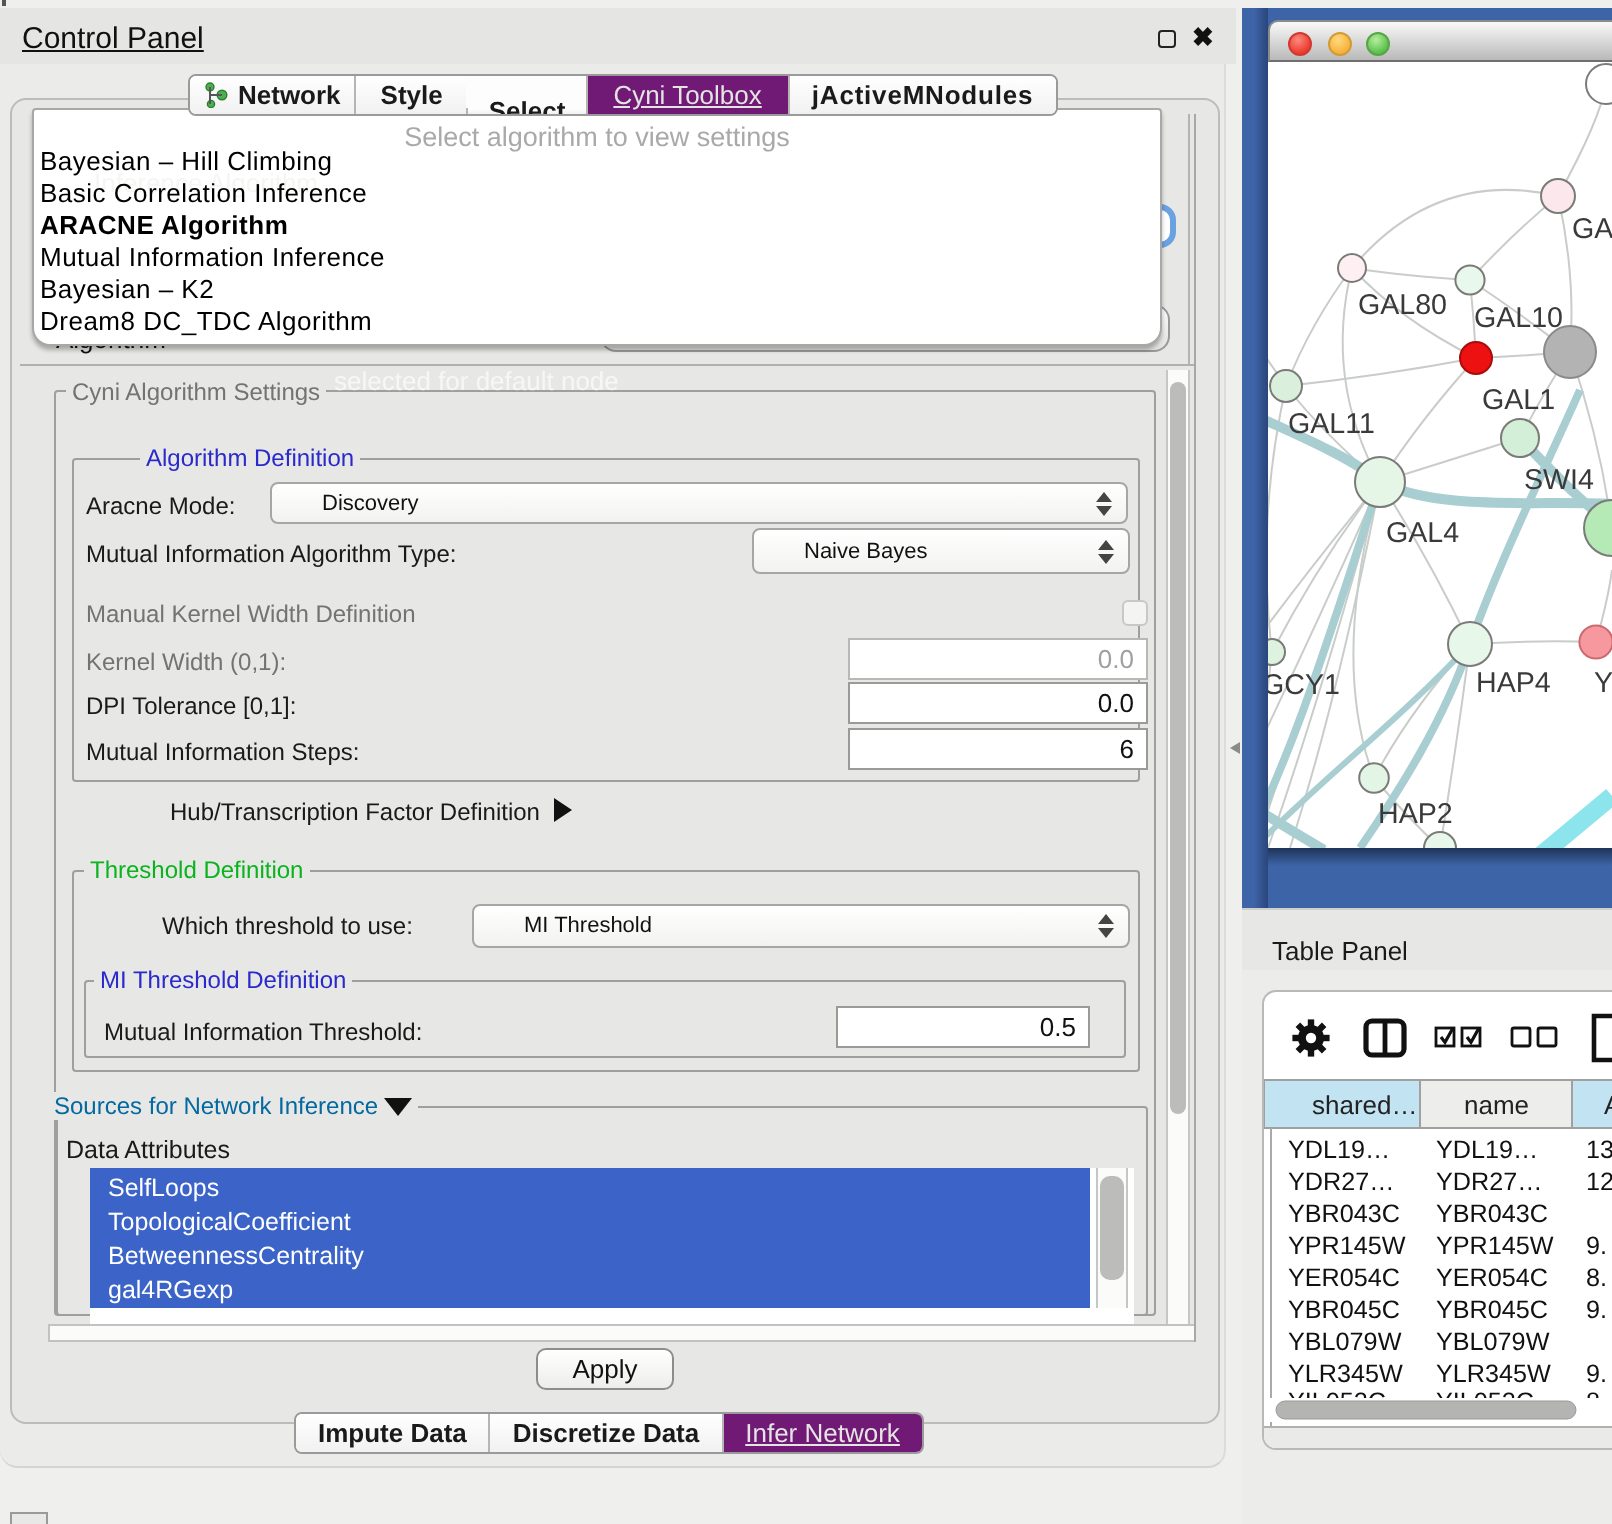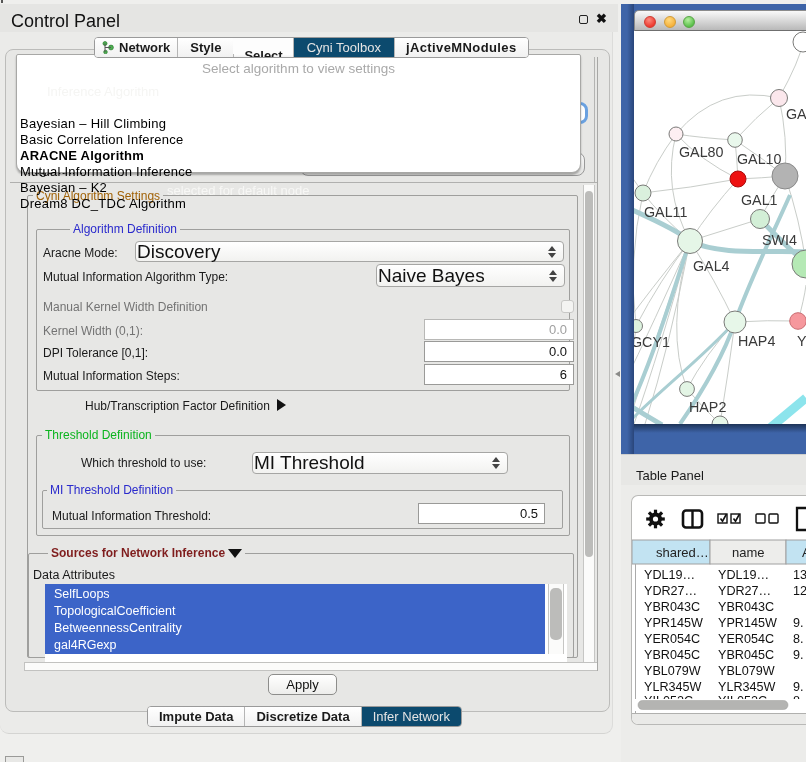--- a/index.html
+++ b/index.html
@@ -1,51 +1,51 @@
 <!DOCTYPE html>
 <html><head>
 <meta charset="utf-8">
 <style>
 * { margin:0; padding:0; box-sizing:border-box; }
 html,body { width:806px; height:762px; overflow:hidden; }
 body { font-family:"Liberation Sans", sans-serif; background:#efefed; position:relative; }
 .abs { position:absolute; }
 
 #titlebar { left:0; top:4px; width:618px; height:28px; background:#e5e5e3; }
-#titlebar .t { position:absolute; left:11px; top:7px; font-size:18px; color:#111; }
+#titlebar .t { position:absolute; left:11px; top:7px; font-size:15px; color:#111;text-decoration:underline; }
 #ic-float { left:579px; top:15px; width:9px; height:9px; border:1.6px solid #222; border-radius:2px; }
 #ic-close { left:596px; top:13px; width:12px; height:12px; font-size:13px; font-weight:bold; color:#111; line-height:12px; }
 
 .tabrow { display:flex; align-items:stretch; background:#fdfdfd; border:1px solid #9a9a9a; border-radius:4px; overflow:hidden; }
 #toptabs { left:94px; top:37px; height:21px; z-index:40; }
 #toptabs .tab:nth-child(1){ padding:0 7px; }
 #toptabs .tab:nth-child(2){ padding:0 12px; }
 #toptabs .tab:nth-child(3){ padding:0 10px;margin-top:16px; }
 #toptabs .tab:nth-child(4){ padding:0 13px; }
 #toptabs .tab:nth-child(5){ padding:0 11px; letter-spacing:0.4px; }
 .tab { padding:0 11px; display:flex; align-items:center; font-size:13px; font-weight:bold; color:#1a1a1a; background:linear-gradient(#ffffff,#f1f1f1); position:relative; }
 .tab + .tab { border-left:1px solid #b5b5b5; }
-.tab.sel { background:#0c4a6e; color:#e4e4e4; font-weight:normal; }
+.tab.sel { background:#701a75; color:#e4e4e4; font-weight:normal;text-decoration:underline; }
 
 #mainpanel { left:5px; top:49px; width:605px; height:663px; background:#e7e7e5; border:1px solid #bcbcba; border-radius:8px; }
 .group { position:absolute; border:1px solid #9f9f9d; border-radius:2px; }
 .glabel { position:absolute; top:-8px; font-size:12px; background:#e7e7e5; padding:0 3px; white-space:nowrap; }
 label.f { position:absolute; font-size:12px; font-weight:normal; color:#1a1a1a; white-space:nowrap; }
 label.dis { color:#737373; }
-.combo { position:absolute; background:linear-gradient(#ffffff,#f2f2f0); border:1px solid #a6a6a4; border-radius:4px; font-size:19px; color:#111; display:flex; align-items:center; padding-left:1px; }
+.combo { position:absolute; background:linear-gradient(#ffffff,#f2f2f0); border:1px solid #a6a6a4; border-radius:4px; font-size:11px; color:#111; display:flex; align-items:center; padding-left:25px; }
 .combo .arr { position:absolute; right:7px; top:50%; margin-top:-6px; width:8px; height:12px; }
 .combo .arr:before, .combo .arr:after { content:""; position:absolute; left:0; border-left:4px solid transparent; border-right:4px solid transparent; }
 .combo .arr:before { top:0; border-bottom:5px solid #444; }
 .combo .arr:after { bottom:0; border-top:5px solid #444; }
 .field { position:absolute; background:#fff; border:1px solid #9a9a98; font-size:13px; color:#111; text-align:right; padding-right:6px; display:flex; align-items:center; justify-content:flex-end; }
 .field.dis { color:#a0a0a0; border-color:#b8b8b6; }
 
 #dropdown { left:16px; top:54px; width:565px; height:119px; background:#fff; border:1px solid #a8a8a6; border-radius:2px 2px 9px 9px; box-shadow:0 2px 2px rgba(0,0,0,0.28); z-index:30; }
 #dropdown .ph { position:absolute; left:0; right:0; top:6px; text-align:center; color:#a9a9a9; font-size:13.5px; }
-#dropdown .it { position:absolute; left:3px; font-size:13px; letter-spacing:0.25px; color:#000; white-space:nowrap;margin-top:43px; }
+#dropdown .it { position:absolute; left:3px; font-size:13px; letter-spacing:0.25px; color:#000; white-space:nowrap; }
 
 .sb-v { position:absolute; background:#fbfbfa; border-left:1px solid #c6c6c4; border-right:1px solid #c6c6c4; }
 .sb-v .th { position:absolute; left:1px; right:1px; border-radius:5px; background:#bcbcba; }
 
 #applybtn { left:268px; top:674px; width:69px; height:21px; background:linear-gradient(#ffffff,#ededeb); border:1px solid #8d8d8b; border-radius:5px; font-size:13px; color:#111; display:flex; align-items:center; justify-content:center; }
 #bottabs { left:147px; top:706px; height:21px; }
 
 #datalist { left:45px; top:584px; width:522px; height:78px; background:#fff; }
 #datalist .blue { position:absolute; left:0; top:0; width:500px; height:70px; background:#3c64c8; }
 #datalist .li { position:absolute; left:9px; color:#fff; font-size:12.5px; white-space:nowrap; }
@@ -81,21 +81,21 @@
       </svg>Network</div>
   <div class="tab">Style</div>
   <div class="tab">Select</div>
   <div class="tab sel">Cyni Toolbox</div>
   <div class="tab">jActiveMNodules</div>
 </div>
 
 <div id="settings">
 
   <div class="group" style="left:27px; top:195px; width:551px; height:463px;"></div>
-  <div class="abs glabel" style="left:33px; top:189px; color:#a16207;">Cyni Algorithm Settings</div>
+  <div class="abs glabel" style="left:33px; top:189px; color:#737373;">Cyni Algorithm Settings</div>
 
   <div class="group" style="left:36px; top:229px; width:534px; height:162px;"></div>
   <div class="abs glabel" style="left:42px; top:222px; color:#2a2acc;margin-left:28px;">Algorithm Definition</div>
 
   <label class="f" style="left:43px; top:246px;">Aracne Mode:</label>
   <div class="combo" style="left:135px; top:241px; width:429px; height:21px;">Discovery<span class="arr"></span></div>
 
   <label class="f" style="left:43px; top:270px;">Mutual Information Algorithm Type:</label>
   <div class="combo" style="left:376px; top:264px; width:189px; height:23px;">Naive Bayes<span class="arr"></span></div>
 
@@ -111,30 +111,30 @@
   <label class="f" style="left:43px; top:369px;">Mutual Information Steps:</label>
   <div class="field" style="left:424px; top:364px; width:150px; height:21px;">6</div>
 
   <label class="f" style="left:43px; top:399px;padding-left:42px;">Hub/Transcription Factor Definition</label>
   <div class="abs" style="left:277px; top:399px; width:0; height:0; border-top:6px solid transparent; border-bottom:6px solid transparent; border-left:9px solid #111;"></div>
 
   <div class="group" style="left:36px; top:435px; width:534px; height:101px;"></div>
   <div class="abs glabel" style="left:42px; top:428px; color:#0bb41e;">Threshold Definition</div>
 
   <label class="f" style="left:81px; top:456px;">Which threshold to use:</label>
-  <div class="combo" style="left:252px; top:452px; width:256px; height:22px;">MI Threshold<span class="arr"></span></div>
+  <div class="combo" style="left:236px; top:452px; width:329px; height:22px;">MI Threshold<span class="arr"></span></div>
 
   <div class="group" style="left:42px; top:490px; width:521px; height:39px;"></div>
   <div class="abs glabel" style="left:47px; top:483px; color:#2a2acc;">MI Threshold Definition</div>
 
   <label class="f" style="left:52px; top:509px;">Mutual Information Threshold:</label>
   <div class="field" style="left:418px; top:503px; width:127px; height:21px;">0.5</div>
 
   <div class="group" style="left:28px; top:553px; width:546px; height:105px;"></div>
-  <div class="abs glabel" style="left:48px; top:546px; color:#7f1d1d;font-weight:bold;">Sources for Network Inference <span style="display:inline-block; width:0; height:0; border-left:7px solid transparent; border-right:7px solid transparent; border-top:9px solid #111; vertical-align:middle;"></span></div>
+  <div class="abs glabel" style="left:24px; top:546px; color:#0369a1;">Sources for Network Inference <span style="display:inline-block; width:0; height:0; border-left:7px solid transparent; border-right:7px solid transparent; border-top:9px solid #111; vertical-align:middle;"></span></div>
 
   <label class="f" style="left:33px; top:568px; font-size:12.5px;">Data Attributes</label>
 
   <div class="abs" id="datalist">
     <div class="blue"></div>
     <div class="li" style="top:3px;">SelfLoops</div>
     <div class="li" style="top:20px;">TopologicalCoefficient</div>
     <div class="li" style="top:37px;">BetweennessCentrality</div>
     <div class="li" style="top:54px;">gal4RGexp</div>
     <div class="sb-v" style="left:503px; top:0; width:16px; height:70px;">

